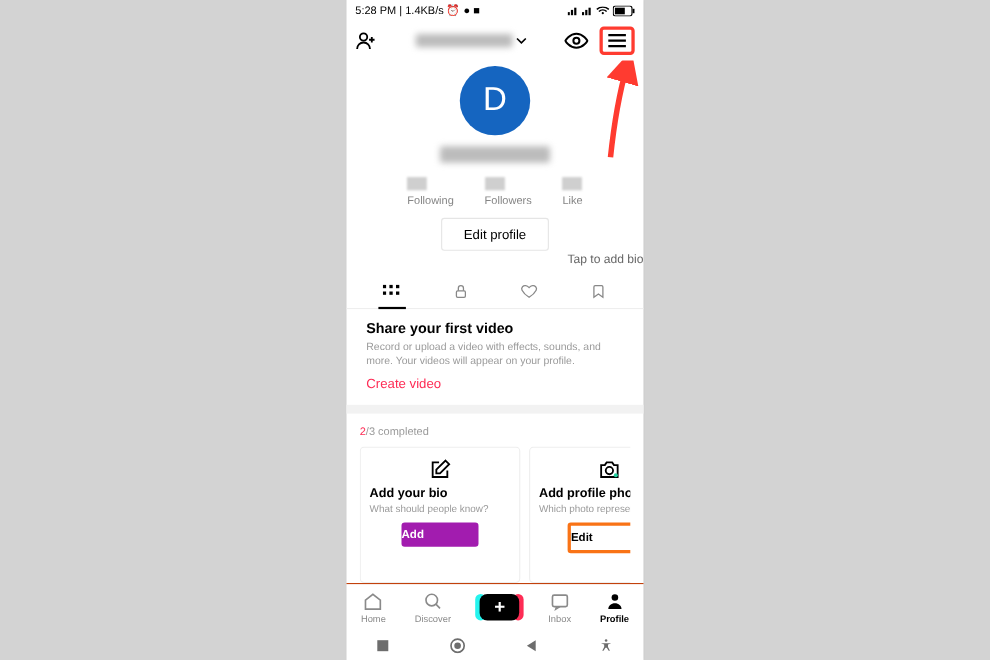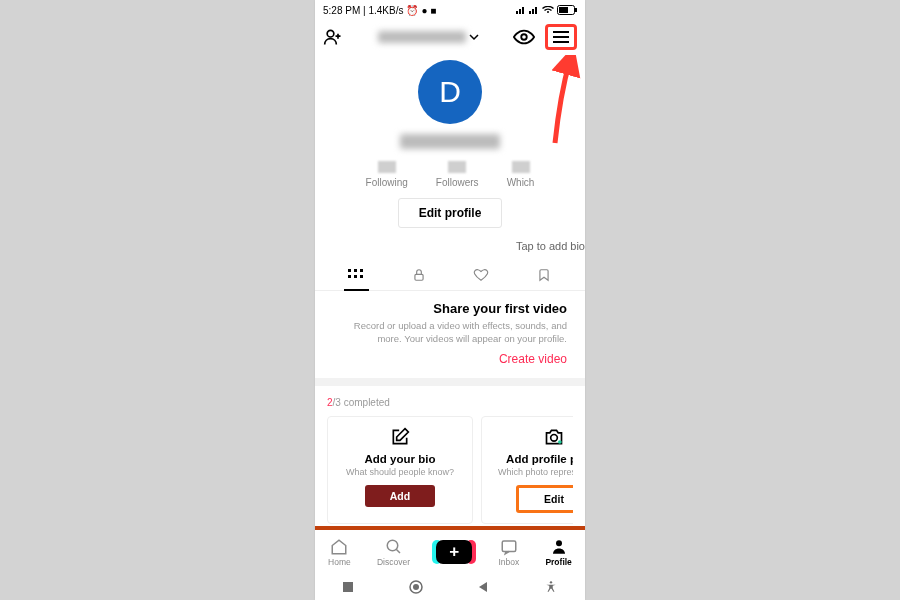--- a/index.html
+++ b/index.html
@@ -9,47 +9,47 @@
   .topbar{height:34px;display:flex;align-items:center;justify-content:space-between;padding:0 8px}
   .ic{display:inline-flex;align-items:center;justify-content:center}
   .username-header{display:flex;align-items:center;font-size:12px;font-weight:600;gap:3px}
   .blurred{filter:blur(3px);background:#bbb;color:#bbb;display:inline-block}
   .menu-box{border:3px solid #ff3b30;border-radius:4px;padding:2px 4px}
   .right-icons{display:flex;align-items:center;gap:10px}
   .avatar{width:64px;height:64px;border-radius:50%;background:#1565c0;color:#fff;display:flex;align-items:center;justify-content:center;font-size:30px;font-weight:500;margin:6px auto 6px}
   .handle{margin:4px auto;display:block;text-align:center}
   .handle .blurred{width:100px;height:15px;border-radius:2px}
   .stats{display:flex;justify-content:center;gap:28px;margin-top:4px}
-  .stat{display:flex;flex-direction:column;align-items:center}
+  .stat{display:flex;flex-direction:column;align-items:flex-start}
   .stat .num{width:18px;height:12px;background:#cfcfcf;filter:blur(1px)}
   .stat .lbl{font-size:10px;color:#858585;margin-top:4px}
-  .editbtn{margin:10px auto 12px;border:1px solid #e5e5e5;border-radius:3px;padding:7px 20px;font-size:12px;font-weight:700;width:max-content}
+  .editbtn{margin:10px auto 2px;border:1px solid #e5e5e5;border-radius:3px;padding:7px 20px;font-size:12px;font-weight:400;width:max-content}
   .biotap{text-align:right;font-size:11px;color:#666;margin-bottom:10px}
   .tabs{display:flex;justify-content:space-around;border-bottom:1px solid #eee;padding:0 10px}
   .tab{flex:1;text-align:center;padding:6px 0;color:#888;position:relative}
   .tab.active{color:#000}
   .tab.active::after{content:"";position:absolute;left:30%;right:30%;bottom:-1px;height:2px;background:#000}
-  .share{text-align:right;padding:10px 18px 12px}
+  .share{text-align:left;padding:10px 18px 12px}
   .share h3{margin:0 0 4px;font-size:13px;font-weight:600}
   .share p{margin:0;font-size:9.5px;color:#9a9a9a;line-height:1.35}
   .share a{display:block;margin-top:6px;color:#fe2c55;font-size:12px;font-weight:400;text-decoration:none}
   .sep{height:8px;background:#f2f2f2}
   .complete{padding:10px 12px 0}
   .complete h4{margin:0;font-size:13px;font-weight:600}
   .complete .prog{font-size:10px;color:#9a9a9a;margin-top:1px}
   .complete .prog b{color:#fe2c55;font-weight:500}
   .cards{display:flex;gap:8px;margin-top:8px;overflow:hidden}
-  .card{min-width:128px;border:1px solid #eee;border-radius:4px;padding:10px 8px 10px;text-align:center;flex:0 0 auto}
+  .card{min-width:128px;border:1px solid #eee;border-radius:4px;padding:10px 8px 26px;text-align:left;flex:0 0 auto}
   .card .ci{height:20px;display:flex;align-items:center;justify-content:center;margin-bottom:6px}
   .card .ct{font-size:11.5px;font-weight:600;margin-bottom:2px}
   .card .cs{font-size:9px;color:#9a9a9a;white-space:nowrap;margin-bottom:8px}
   .btn-pill{font-size:10.5px;padding:5px 0;width:70px;margin:0 auto;border-radius:3px;font-weight:600}
-  .btn-primary{background:#7f1d1d;color:#fff}
+  .btn-primary{background:#a21caf;color:#fff}
   .btn-outline{border:3px solid #f97316}
-  .navbar{margin-top:auto;border-top:4px solid #c2410c;height:44px;display:flex;align-items:center;justify-content:space-around}
+  .navbar{margin-top:auto;border-top:1px solid #c2410c;height:44px;display:flex;align-items:center;justify-content:space-around}
   .navitem{display:flex;flex-direction:column;align-items:center;font-size:8.5px;gap:1px;color:#8a8a8a}
   .navitem.active{color:#000;font-weight:600}
   .createbtn{width:36px;height:24px;border-radius:7px;background:#000;position:relative;display:flex;align-items:center;justify-content:center;color:#fff;font-size:17px;font-weight:700}
   .createbtn::before{content:"";position:absolute;left:-4px;top:0;bottom:0;width:10px;background:#25f4ee;border-radius:7px;z-index:-1}
   .createbtn::after{content:"";position:absolute;right:-4px;top:0;bottom:0;width:10px;background:#fe2c55;border-radius:7px;z-index:-1}
   .sysnav{height:26px;display:flex;align-items:center;justify-content:space-around}
   .sysnav .ic{color:#6d6d6d}
   .arrow{position:absolute;left:550px;top:55px;pointer-events:none}
   svg{display:block}
 </style>
@@ -122,21 +122,21 @@
     <div class="stat">
         <div class="num"></div>
         <div class="lbl">Following</div>
       </div>
     <div class="stat">
         <div class="num"></div>
         <div class="lbl">Followers</div>
       </div>
     <div class="stat">
         <div class="num"></div>
-        <div class="lbl">Which</div>
+        <div class="lbl">Like</div>
       </div>
   </div>
 
   <div class="editbtn">Edit profile</div>
   <div class="biotap">Tap to add bio</div>
 
   <div class="tabs">
     <div class="tab active">
       <svg width="16" height="16" viewBox="0 0 16 16" fill="#000" style="margin:0 auto">
           <rect x="0" y="1" width="3" height="3"></rect>

